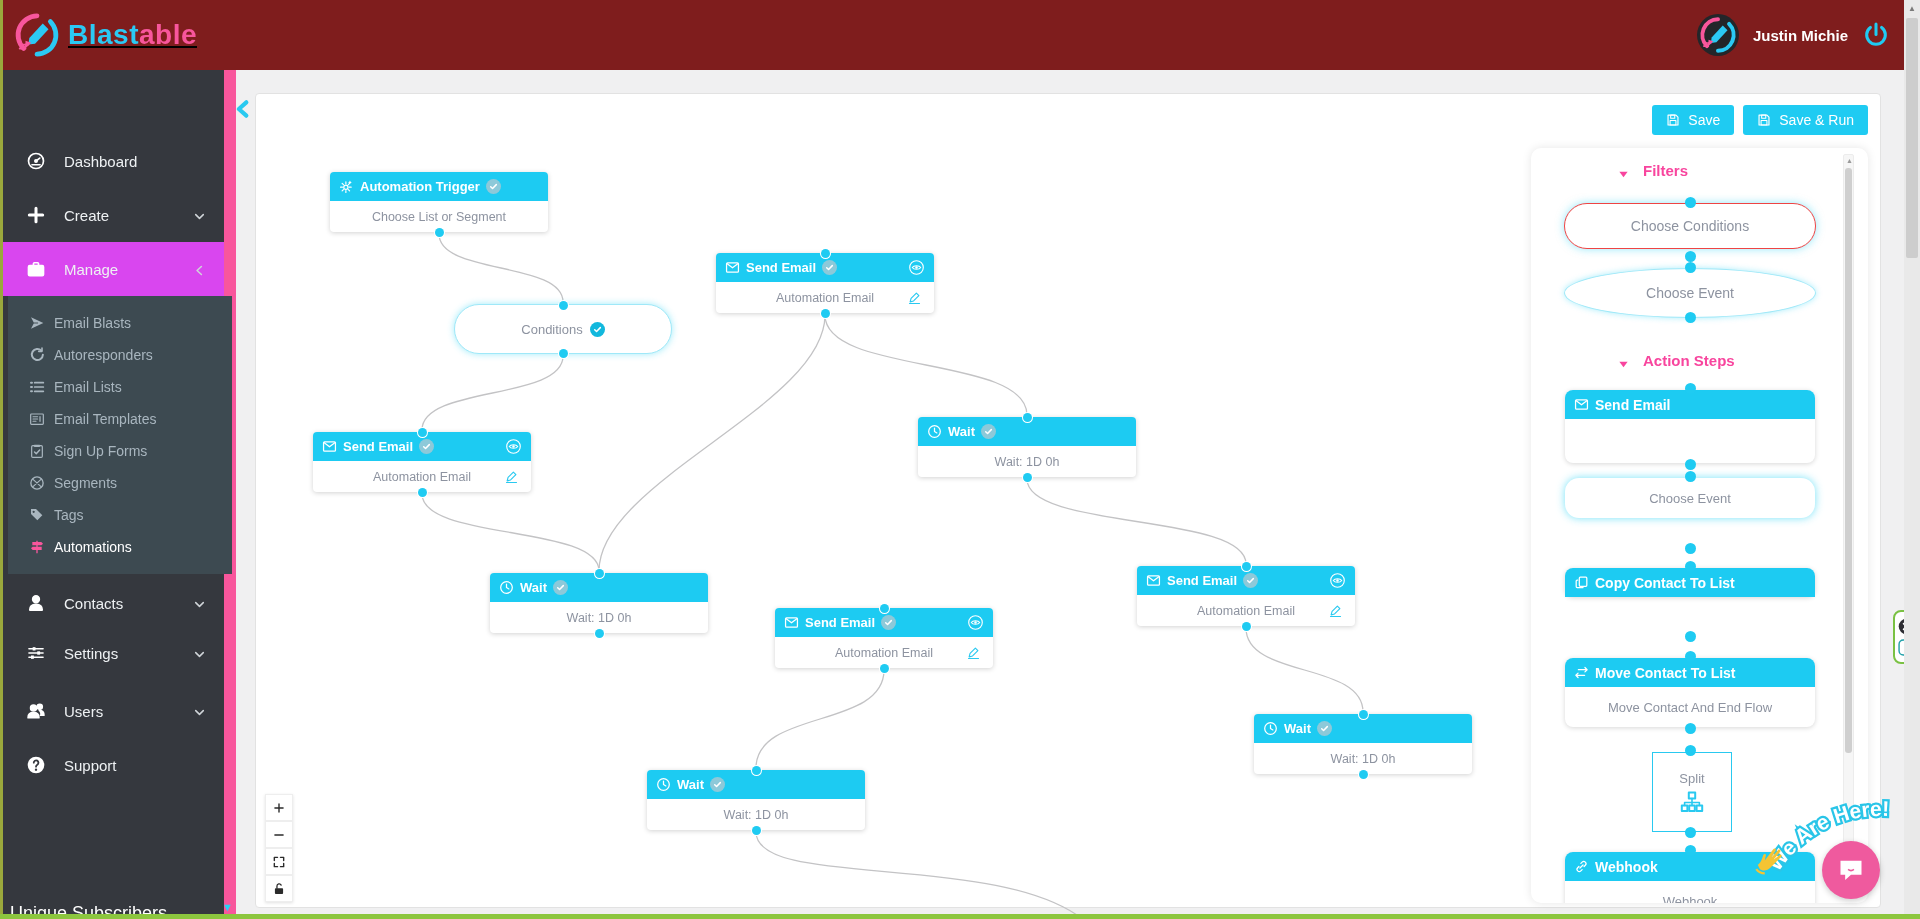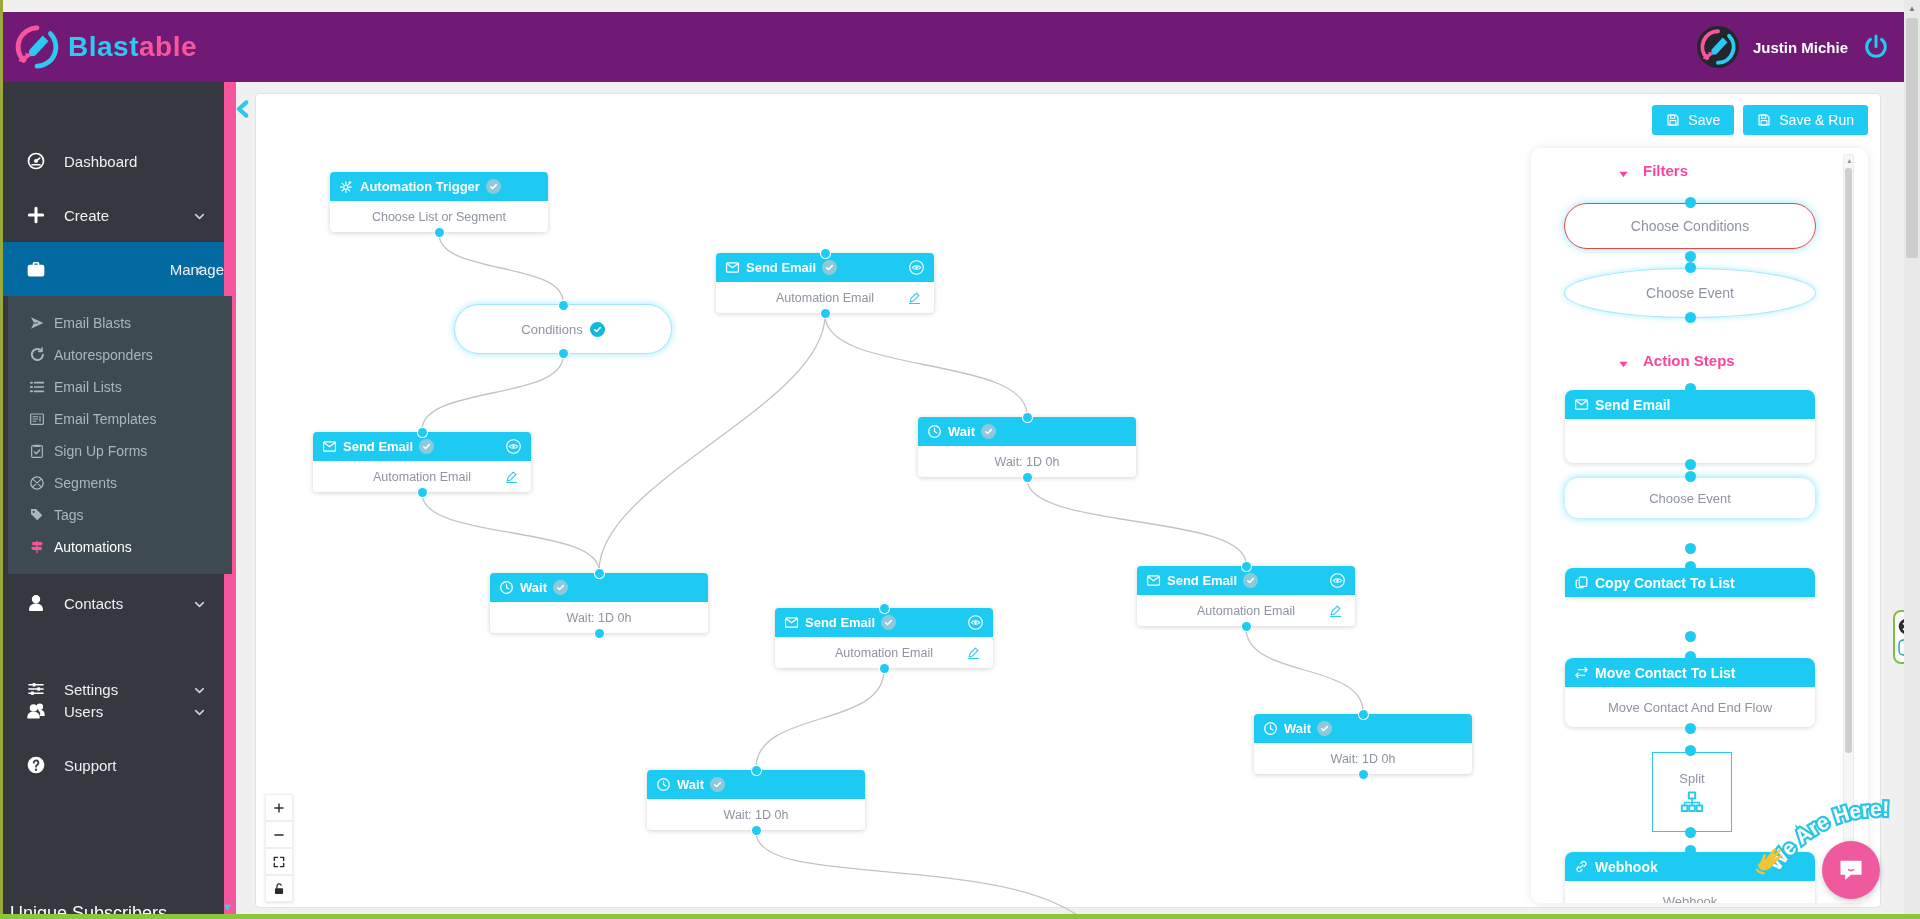--- a/index.html
+++ b/index.html
@@ -1,38 +1,38 @@
 <!DOCTYPE html>
 <html><head>
 <meta charset="utf-8">
 <style>
   * { margin:0; padding:0; box-sizing:border-box; }
   html,body { width:1920px; height:919px; overflow:hidden; font-family:"Liberation Sans","DejaVu Sans",sans-serif; }
   #app { position:relative; width:1920px; height:919px; background:#f0f0f1; overflow:hidden; }
 
   
-  .topbar { position:absolute; left:0; top:12px; width:1920px; height:70px; background:#701a75; z-index:30; display:flex; align-items:center; }
+  .topbar { position:absolute; left:0; top:0; width:1920px; height:70px; background:#7f1d1d; z-index:30; display:flex; align-items:center;text-decoration:underline; }
   .brand { display:flex; align-items:center; gap:8px; margin-left:14px; }
   .logo-circ { width:46px; height:46px; }
   .brand-word { font-size:28px; font-weight:bold; letter-spacing:.5px; }
   .brand-word .blast { color:#2bc9f4; }
   .brand-word .able { color:#f8569c; }
   .top-right { position:absolute; right:30px; top:0; height:70px; display:flex; align-items:center; gap:14px; }
   .avatar { width:42px; height:42px; border-radius:50%; background:#23262a; display:flex; align-items:center; justify-content:center; }
   .user-name { color:#fff; font-size:15px; font-weight:bold; }
   .power-btn { width:28px; height:28px; color:#1fcbf2; cursor:pointer; }
 
   
   .sidebar { position:absolute; left:0; top:70px; width:224px; height:849px; background:#35383e; z-index:25; }
   .pink-strip { position:absolute; left:224px; top:70px; width:12px; height:849px; background:#f8569c; z-index:24; }
   .side-item { position:absolute; left:0; width:224px; height:54px; display:flex; align-items:center; color:#eef1f3; font-size:15px; cursor:pointer; }
   .side-item .ic { width:20px; height:20px; margin-left:26px; color:#fff; flex:0 0 auto; }
   .side-item .lbl { margin-left:18px; }
   .side-item .chev { position:absolute; right:18px; width:13px; height:13px; color:#cfd4d8; }
-  .side-item.active { background:#0369a1;justify-content:space-between; }
+  .side-item.active { background:#d946ef; }
   .submenu { position:absolute; left:8px; top:226px; width:224px; height:278px; background:#3d4a51; }
   .sub-item { position:absolute; left:0; width:224px; height:32px; display:flex; align-items:center; color:#a9b6bf; font-size:14px; cursor:pointer; }
   .sub-item .ic { width:16px; height:16px; margin-left:21px; color:#a9b6bf; flex:0 0 auto; }
   .sub-item .lbl { margin-left:9px; }
   .sub-item.active { color:#ffffff; }
   .sub-item.active .ic { color:#f8569c; }
 
   .subs-box { position:absolute; left:10px; top:833px; width:204px; color:#fff; }
   .subs-label { font-size:18px; }
   .strip-caret { position:absolute; left:222px; top:901px; color:#29d3f5; font-size:11px; z-index:26; }
@@ -580,21 +580,21 @@
       <div class="side-item" style="top: 506px;">
         <span class="ic"><svg viewBox="0 0 24 24" width="100%" height="100%" fill="none" stroke="currentColor" stroke-width="2" stroke-linecap="round" stroke-linejoin="round">
             <circle cx="12" cy="7.5" r="4" fill="currentColor"></circle>
             <path d="M4.5 20.5 c0-5 3.5-7 7.5-7 s7.5 2 7.5 7 z" fill="currentColor"></path>
           </svg></span>
         <span class="lbl">Contacts</span>
         <span class="chev"><svg viewBox="0 0 24 24" width="100%" height="100%" fill="none" stroke="currentColor" stroke-width="2" stroke-linecap="round" stroke-linejoin="round">
             <path d="M5 8.5 l7 7 7-7" stroke-width="2.8"></path>
           </svg></span>
       </div>
-      <div class="side-item" style="top: 592px;">
+      <div class="side-item" style="top: 556px;">
         <span class="ic"><svg viewBox="0 0 24 24" width="100%" height="100%" fill="none" stroke="currentColor" stroke-width="2" stroke-linecap="round" stroke-linejoin="round">
             <path d="M3.5 7 h17 M3.5 12 h17 M3.5 17 h17" stroke-width="1.8"></path>
             <rect x="8" y="5" width="3.4" height="4" fill="currentColor" stroke="none"></rect>
             <rect x="13.5" y="10" width="3.4" height="4" fill="currentColor" stroke="none"></rect>
             <rect x="6" y="15" width="3.4" height="4" fill="currentColor" stroke="none"></rect>
           </svg></span>
         <span class="lbl">Settings</span>
         <span class="chev"><svg viewBox="0 0 24 24" width="100%" height="100%" fill="none" stroke="currentColor" stroke-width="2" stroke-linecap="round" stroke-linejoin="round">
             <path d="M5 8.5 l7 7 7-7" stroke-width="2.8"></path>
           </svg></span>

